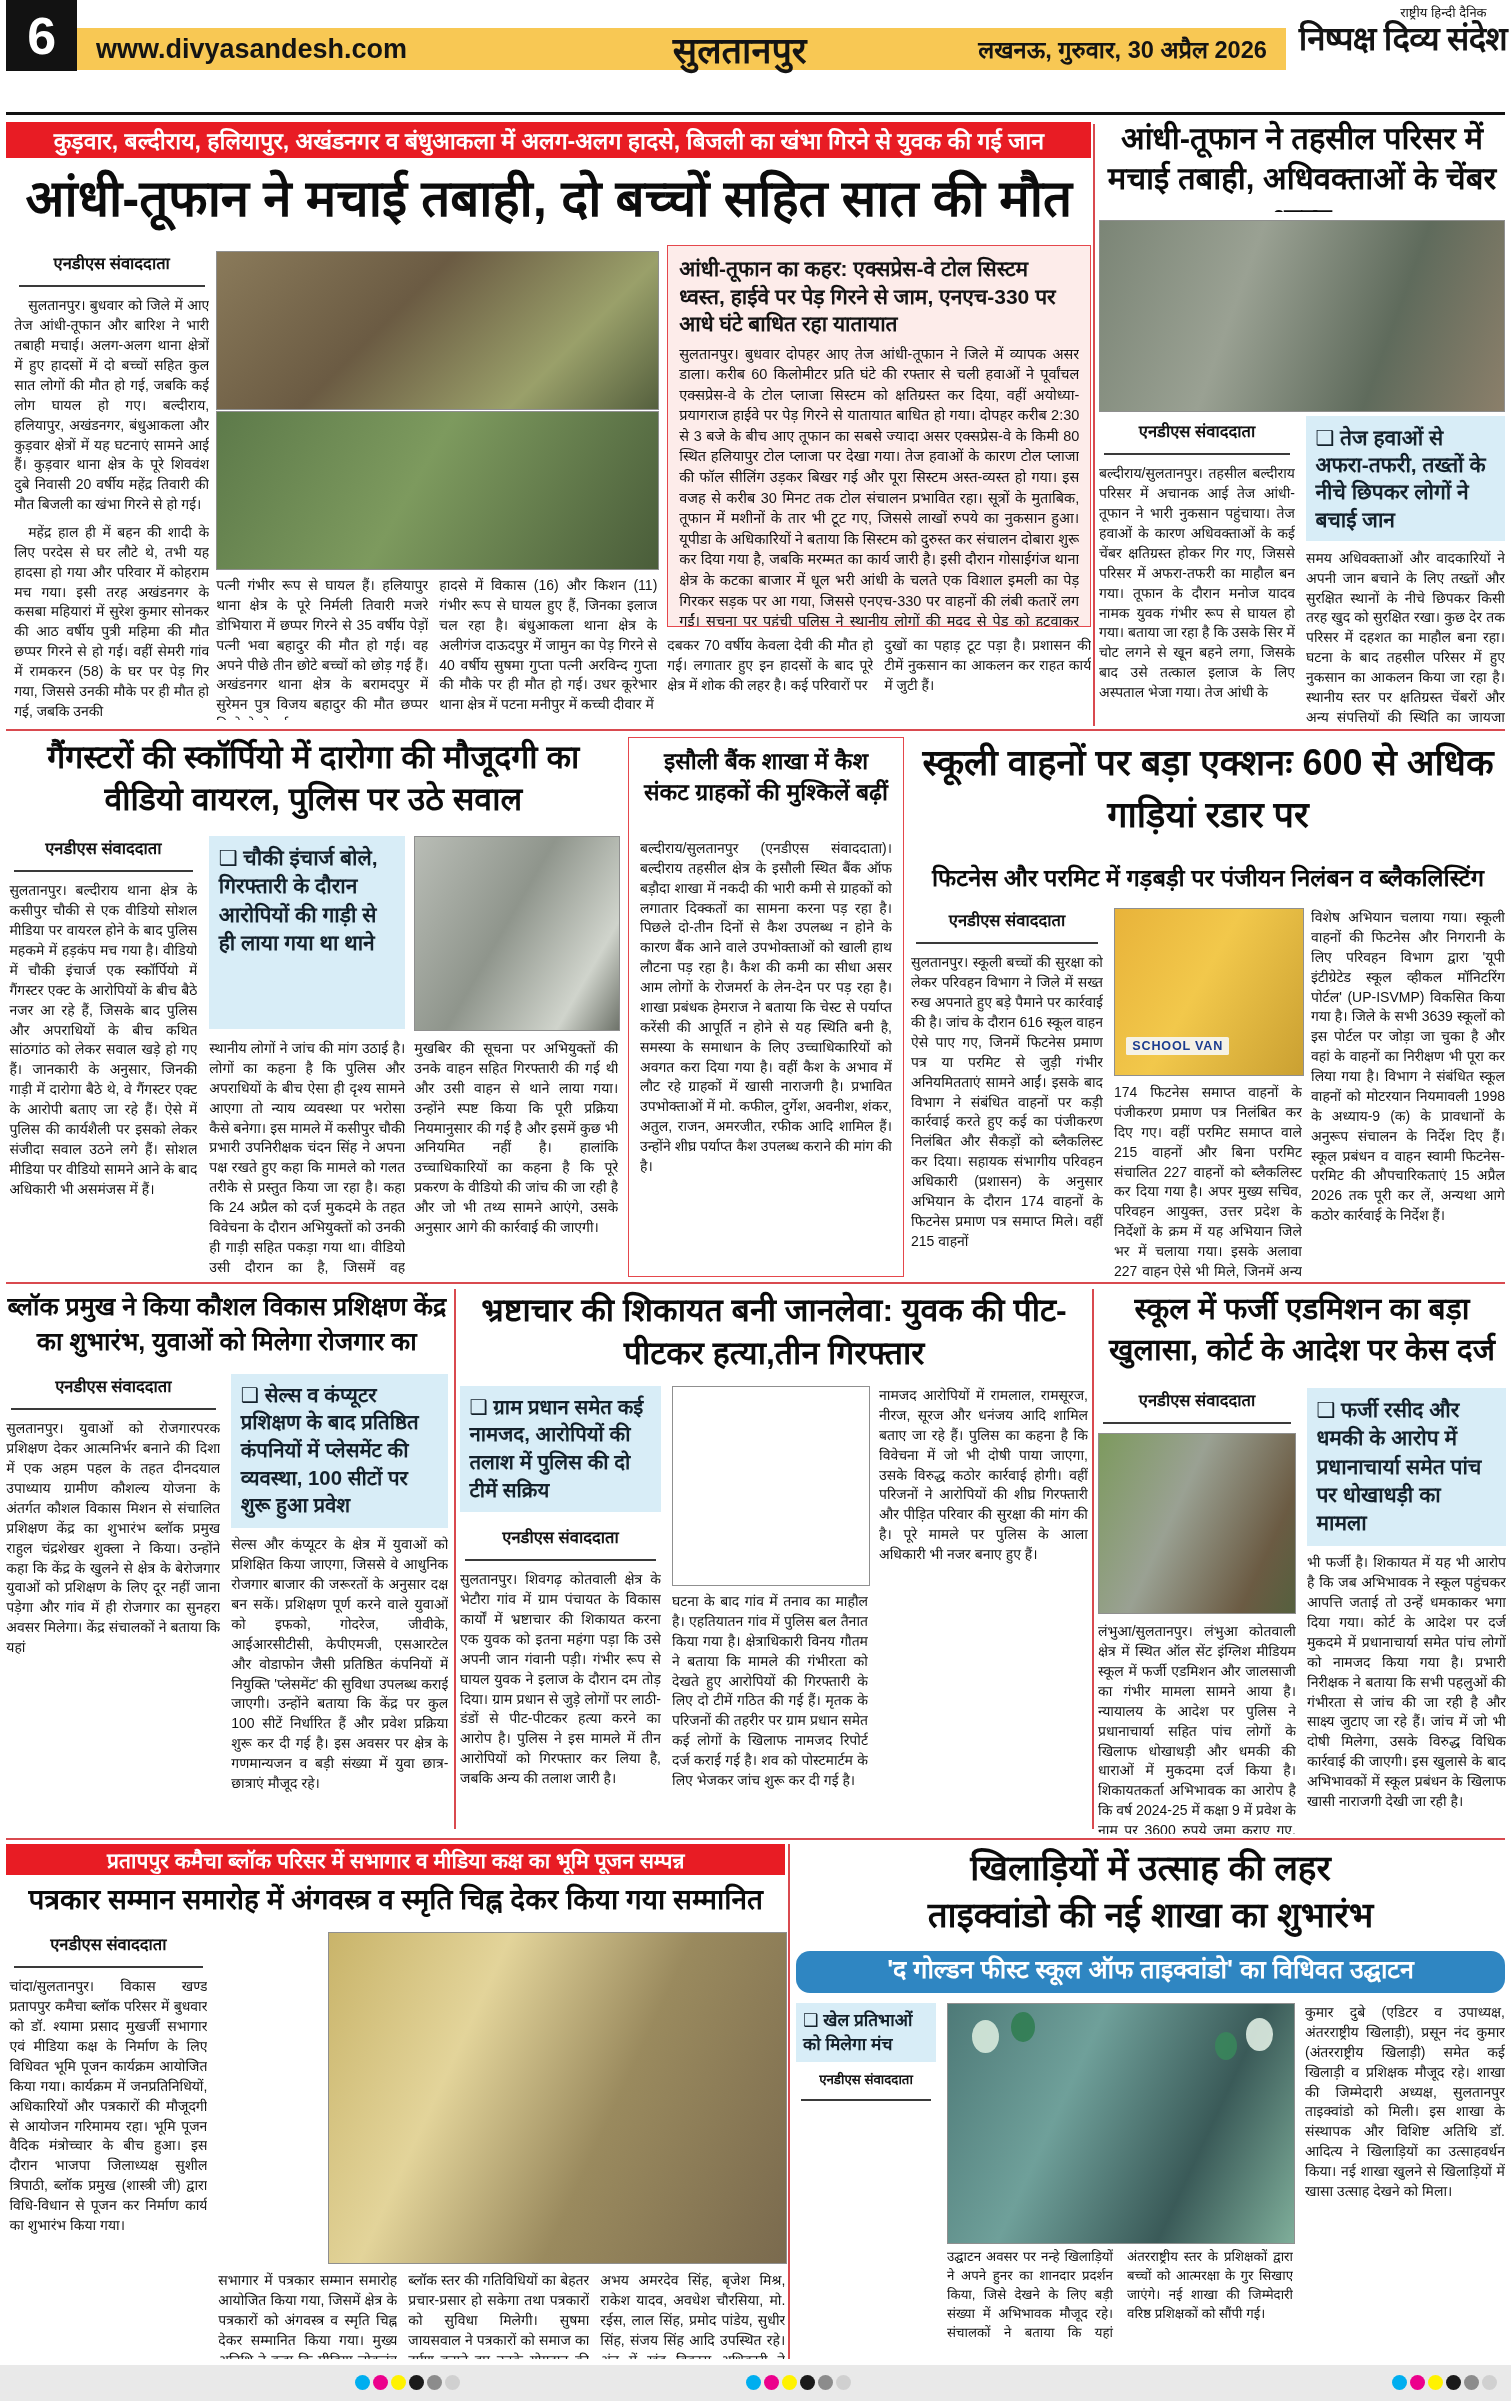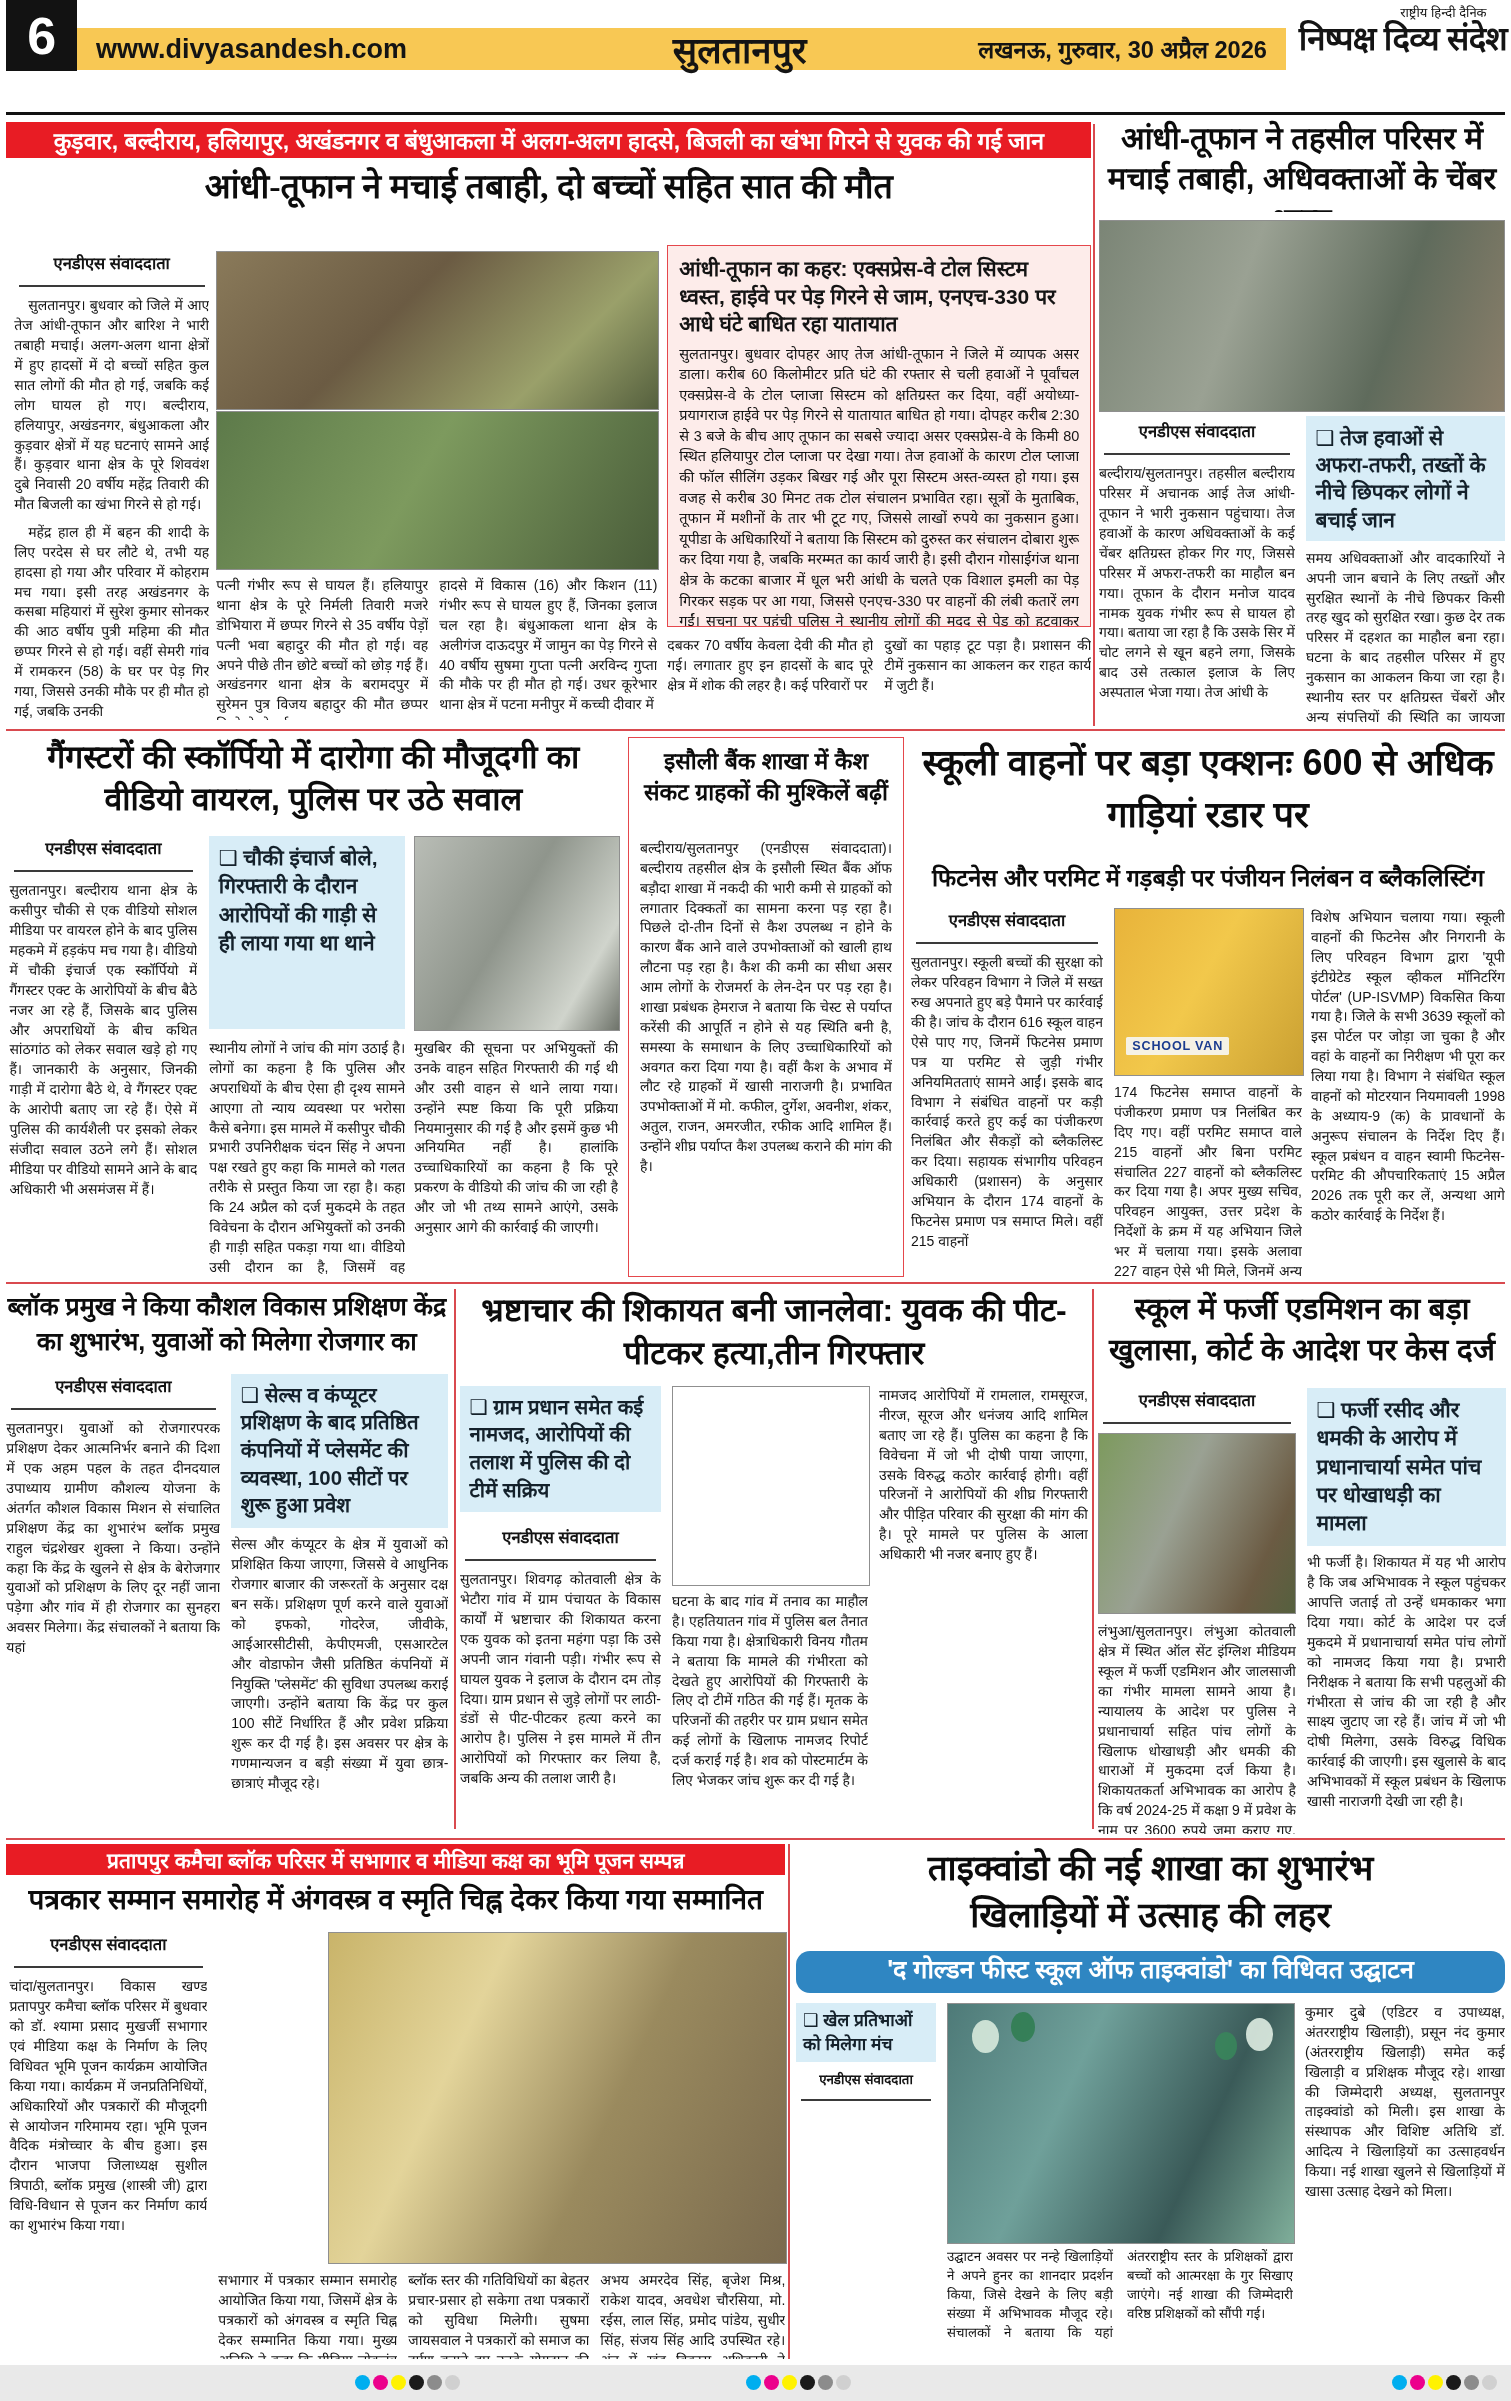--- a/index.html
+++ b/index.html
@@ -42,21 +42,21 @@
   <div class="abs" style="left:1289px;top:3.1px;width:218px;height:68px;text-align:right;">
     <div style="font-size:13px;font-weight:normal;padding-right:20.4px;">राष्ट्रीय हिन्दी दैनिक</div>
     <div style="font-size:33px;font-weight:bold;letter-spacing:-0.8px;line-height:1.1;">निष्पक्ष दिव्य संदेश</div>
   </div>
   <div class="abs" style="left:6.3px;top:112px;width:1499px;height:3.1px;background:#111;"></div>
 
   <div class="abs" style="left:6.3px;top:119px;width:1085px;height:606px;">
     <div class="kicker abs" style="left:0;top:3.1px;width:1085px;height:36px;font-size:23px;">
       <span>कुड़वार, बल्दीराय, हलियापुर, अखंडनगर व बंधुआकला में अलग-अलग हादसे, बिजली का खंभा गिरने से युवक की गई जान</span>
     </div>
-    <div class="hl abs" style="left:0;top:44px;width:1085px;height:74px;font-size:34px;line-height:1.4;white-space:nowrap;font-family:Liberation Serif, serif;">
+    <div class="hl abs" style="left:0;top:44px;width:1085px;height:74px;font-size:51px;line-height:1.4;white-space:nowrap;">
       <span>आंधी-तूफान ने मचाई तबाही, दो बच्चों सहित सात की मौत</span>
     </div>
     <div class="abs" style="left:7.9px;top:132px;width:195px;height:470px;">
       <div class="byline">एनडीएस संवाददाता</div>
       <div class="bt" style="height:424px;">
         <p>सुलतानपुर। बुधवार को जिले में आए तेज आंधी-तूफान और बारिश ने भारी तबाही मचाई। अलग-अलग थाना क्षेत्रों में हुए हादसों में दो बच्चों सहित कुल सात लोगों की मौत हो गई, जबकि कई लोग घायल हो गए। बल्दीराय, हलियापुर, अखंडनगर, बंधुआकला और कुड़वार क्षेत्रों में यह घटनाएं सामने आई हैं। कुड़वार थाना क्षेत्र के पूरे शिववंश दुबे निवासी 20 वर्षीय महेंद्र तिवारी की मौत बिजली का खंभा गिरने से हो गई।</p>
         <p>महेंद्र हाल ही में बहन की शादी के लिए परदेस से घर लौटे थे, तभी यह हादसा हो गया और परिवार में कोहराम मच गया। इसी तरह अखंडनगर के कसबा महियारां में सुरेश कुमार सोनकर की आठ वर्षीय पुत्री महिमा की मौत छप्पर गिरने से हो गई। वहीं सेमरी गांव में रामकरन (58) के घर पर पेड़ गिर गया, जिससे उनकी मौके पर ही मौत हो गई, जबकि उनकी</p>
       </div>
     </div>
     <div class="photo abs" style="left:210px;top:132px;width:441px;height:157px;background:linear-gradient(135deg,#8a7a5a 0%,#6b5b43 40%,#9aa06a 75%,#55603e 100%);"></div>
@@ -187,22 +187,22 @@
     <div class="photo abs" style="left:322px;top:88px;width:457px;height:330px;background:linear-gradient(115deg,#c9b46a 0%,#e3d49a 30%,#9a8a5e 60%,#7a6a4e 100%);"></div>
     <div class="bt abs" style="left:212px;top:427px;width:179px;height:88px;">सभागार में पत्रकार सम्मान समारोह आयोजित किया गया, जिसमें क्षेत्र के पत्रकारों को अंगवस्त्र व स्मृति चिह्न देकर सम्मानित किया गया। मुख्य अतिथि ने कहा कि मीडिया लोकतंत्र का चौथा स्तंभ है और समाज को दिशा देने का कार्य करता है।</div>
     <div class="bt abs" style="left:402px;top:427px;width:181px;height:88px;">ब्लॉक स्तर की गतिविधियों का बेहतर प्रचार-प्रसार हो सकेगा तथा पत्रकारों को सुविधा मिलेगी। सुषमा जायसवाल ने पत्रकारों को समाज का दर्पण बताते हुए उनके योगदान की सराहना की। वक्ताओं ने कहा कि मीडिया कक्ष बनने से ग्रामीण पत्रकारिता को बल मिलेगा।</div>
     <div class="bt abs" style="left:594px;top:427px;width:185px;height:88px;">अभय अमरदेव सिंह, बृजेश मिश्र, राकेश यादव, अवधेश चौरसिया, मो. रईस, लाल सिंह, प्रमोद पांडेय, सुधीर सिंह, संजय सिंह आदि उपस्थित रहे। अंत में खंड विकास अधिकारी ने समारोह के सफल आयोजन में सहयोग के लिए सभी का आभार ज्ञापित किया।</div>
   </div>
 
   <div class="vrule abs" style="left:788px;top:1844px;height:515px;"></div>
 
   <div class="abs" style="left:796px;top:1844px;width:709px;height:515px;">
     <div class="hl" style="width:709px;height:101px;font-size:35px;line-height:1.35;">
+      <div>खिलाड़ियों में उत्साह की लहर</div>
       <div>ताइक्वांडो की नई शाखा का शुभारंभ</div>
-      <div>खिलाड़ियों में उत्साह की लहर</div>
     </div>
     <div class="banner abs" style="left:0;top:107px;width:709px;height:42px;font-size:25px;">
       <span>'द गोल्डन फीस्ट स्कूल ऑफ ताइक्वांडो' का विधिवत उद्घाटन</span>
     </div>
     <div class="abs" style="left:0;top:159px;width:140px;height:357px;">
       <div class="bbox" style="margin-bottom:7.9px;padding:6.3px 7px;">
         <div class="sqm" style="font-size:17.3px;line-height:1.35;">खेल प्रतिभाओं को मिलेगा मंच</div>
       </div>
       <div class="byline" style="font-size:13.3px;">एनडीएस संवाददाता</div>
     </div>

